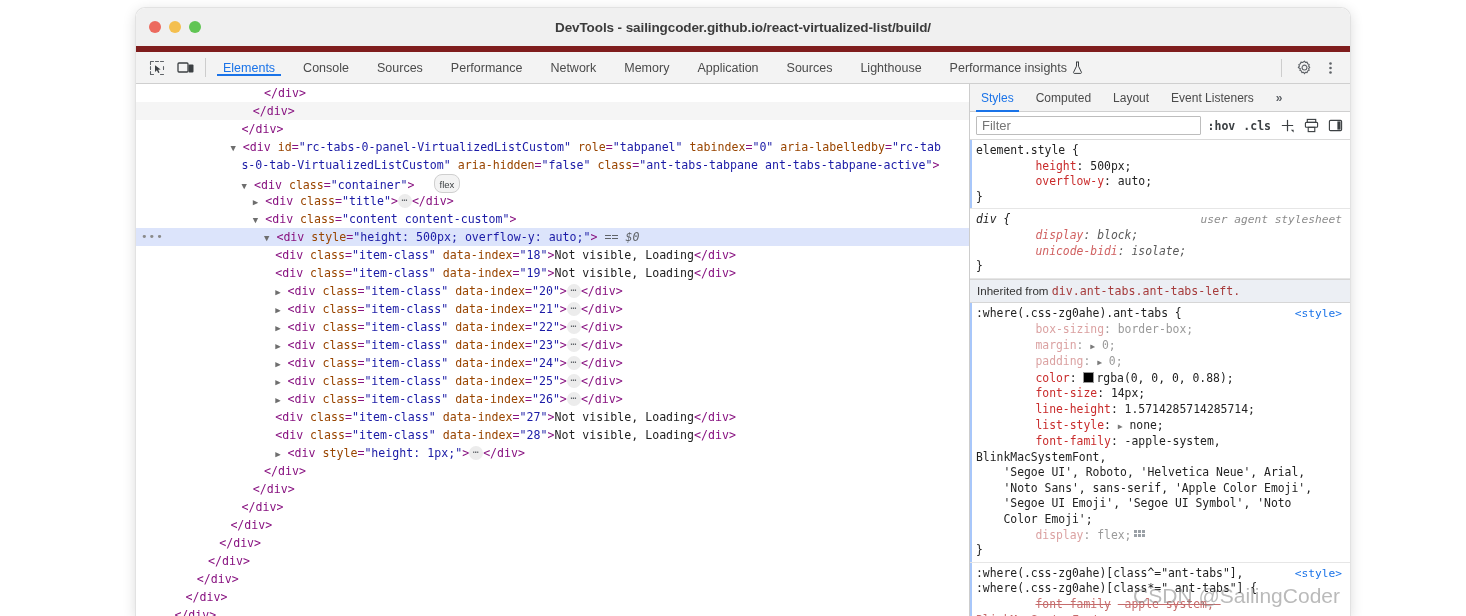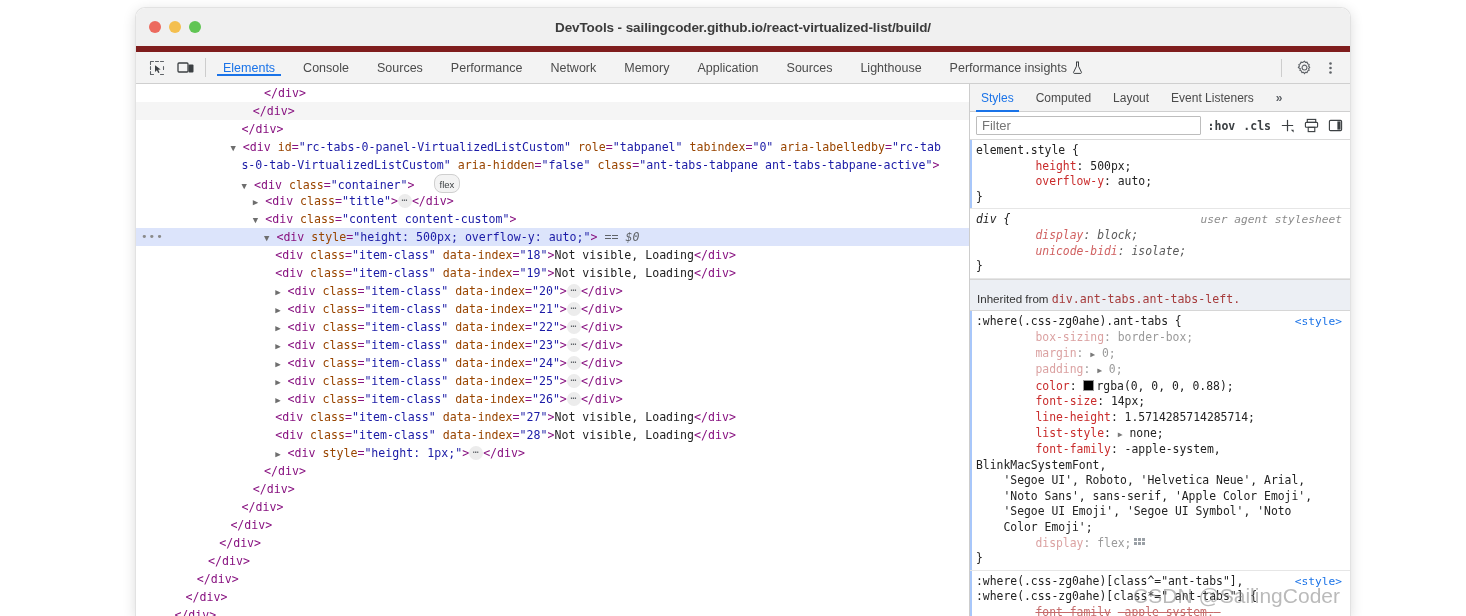--- a/index.html
+++ b/index.html
@@ -315,21 +315,21 @@
     right: 8px;
     color: #8c8c8c;
     font-style: italic;
     font-size: 11.2px;
   }
   .origin.link { color: #1a73e8; font-style: normal; }
   .inherited-hdr {
     background: #eceff4;
     border-top: 1px solid #d6d6d6;
     border-bottom: 1px solid #d6d6d6;
-    padding: 11px 0 3px 7px;
+    padding: 3px 0 3px 7px;
     font-family: "Liberation Sans", sans-serif;
     font-size: 11.6px;
     color: #333;
   }
   .inherited-hdr .inh-sel {
     font-family: "DejaVu Sans Mono", "Liberation Mono", monospace;
     color: #a63b3b;
   }
   .swatch {
     display: inline-block;

